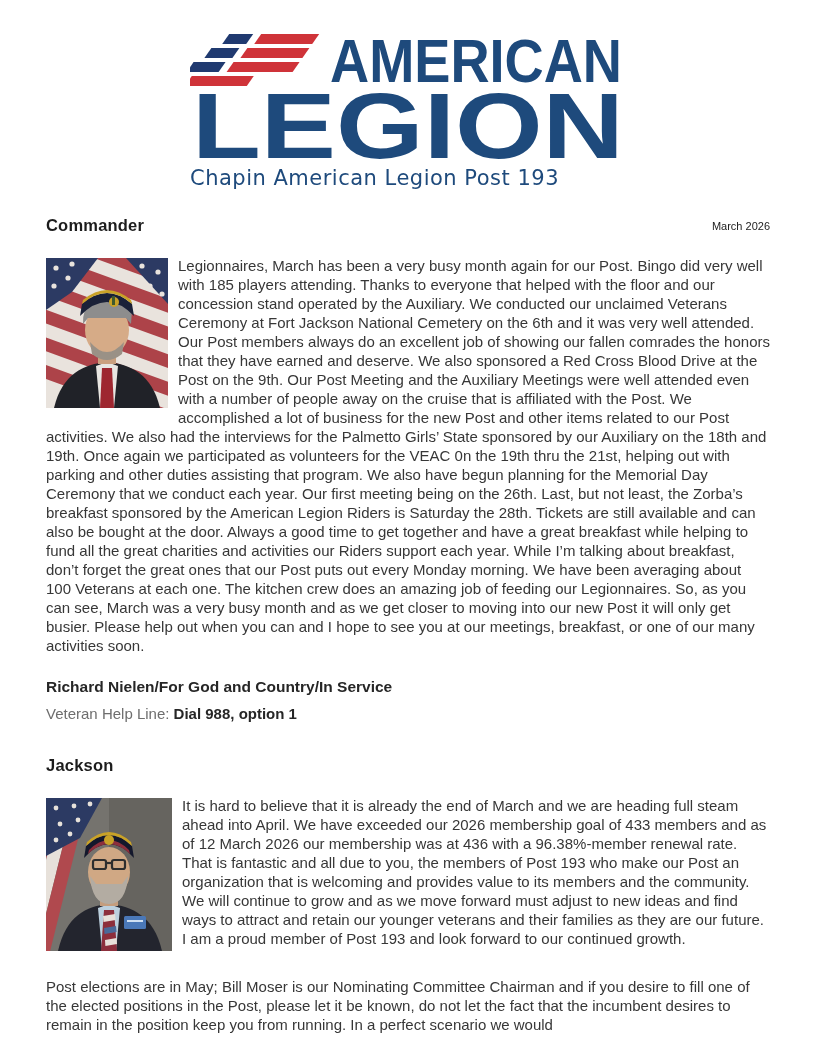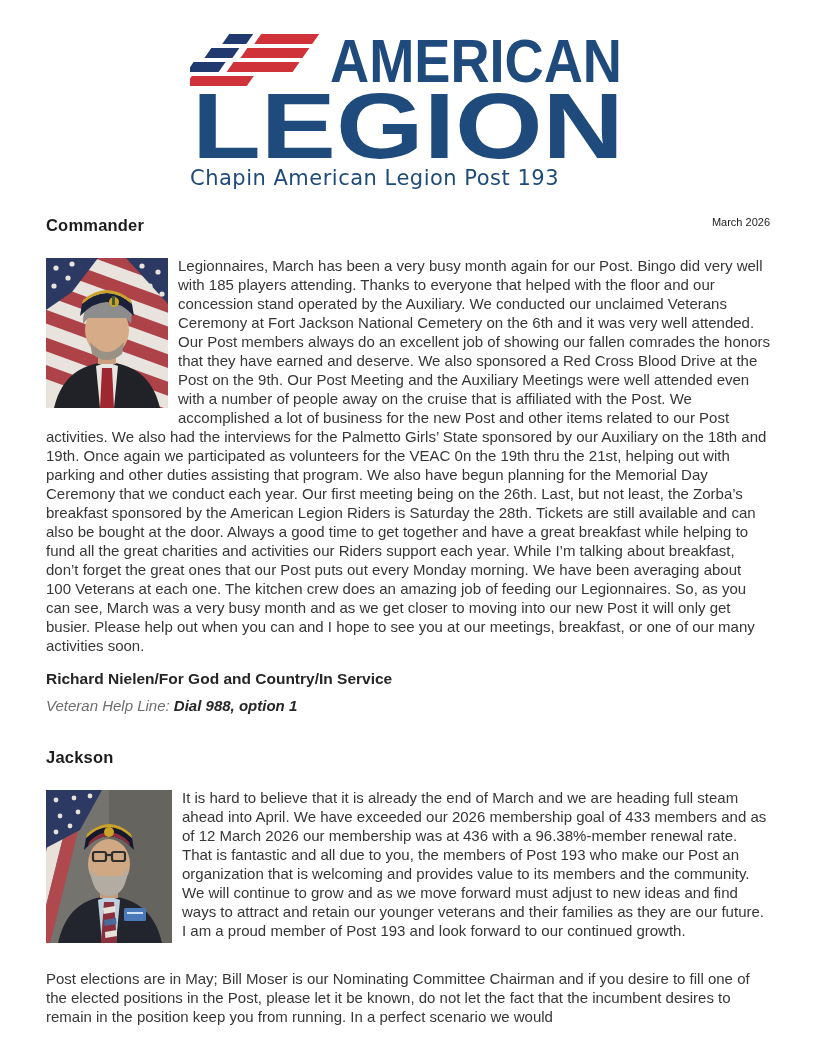--- a/index.html
+++ b/index.html
@@ -16,35 +16,35 @@
   .logo-block { width: 436px; margin: 30px auto 0 auto; text-align: left; }
   .logo-svg { display: block; }
   .post-subtitle {
     font-family: "DejaVu Sans", sans-serif;
     font-size: 21px; color: #1e4a7c; letter-spacing: 0.5px;
     margin-top: 4px; white-space: nowrap;
   }
 
   
   .head-row {
-    display: flex; justify-content: space-between; align-items: flex-start;
+    display: flex; justify-content: space-between; align-items: center;
     margin-top: 26px;
   }
   .section-heading { font-size: 16.5px; font-weight: bold; color: #1c1c1c; letter-spacing: 0.2px; }
   .issue-date { font-size: 11px; font-weight: normal; color: #1c1c1c; }
 
   
   .body-block { margin-top: 21px; overflow: hidden; }
   .body-text { font-size: 15px; line-height: 19px; color: #373737; text-align: left; }
   .photo {
     float: left; margin: 2px 10px 14px 0; display: block;
     background: #888;
   }
-  .signature { margin-top: 15px; font-size: 15.5px; font-weight: bold; color: #262626; }
-  .helpline { margin-top: 9px; font-size: 15px; font-style: italic; }
+  .signature { margin-top: 23px; font-size: 15.5px; font-weight: bold; color: #262626; }
+  .helpline { margin-top: 9px; font-size: 15px; }
   .helpline .label { color: #6e6e6e; font-weight: normal; }
   .helpline .value { color: #262626; font-weight: bold; }
   .adjutant-heading { margin-top: 34px; }
   .para2 { margin-top: 12px; clear: left; }
 </style>
 </head>
 <body>
 
 <div class="page">
 

